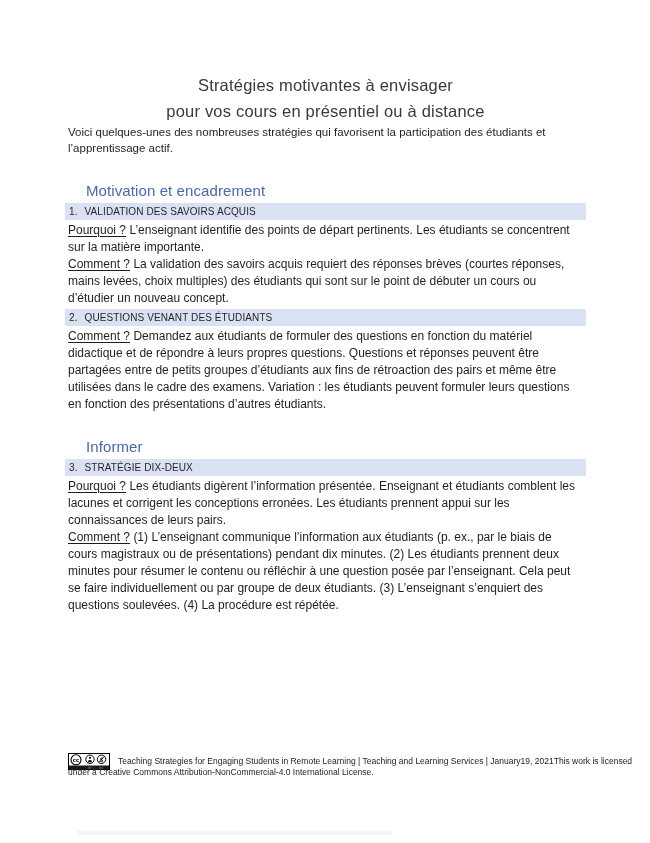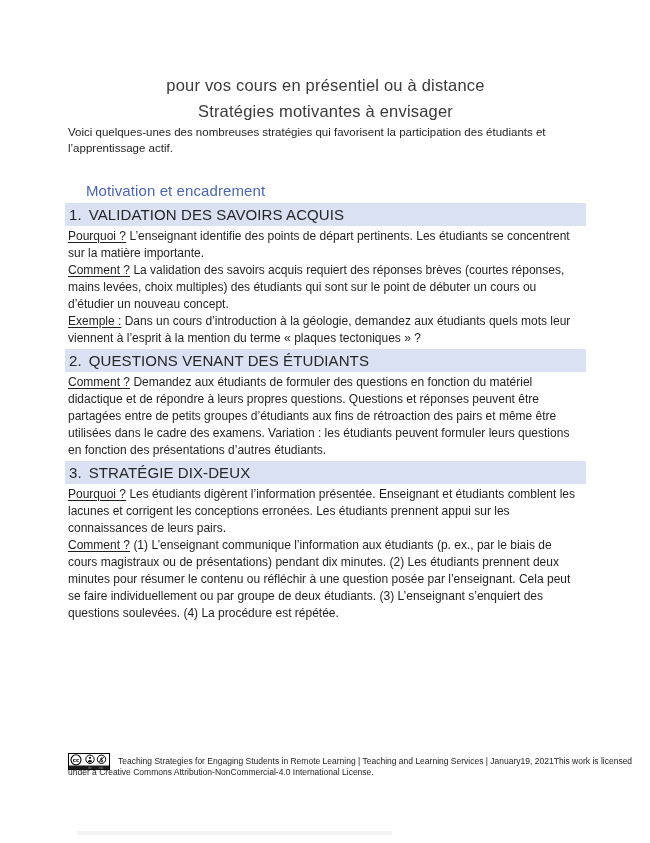--- a/index.html
+++ b/index.html
@@ -37,21 +37,21 @@
   }
   .section-heading {
     margin: 25px 0 4px 18px;
     font-size: 15px;
     font-weight: 400;
     color: var(--heading-blue);
     letter-spacing: 0.1px;
   }
   .strategy-bar {
     background: var(--bar-bg);
-    font-size: 15px;
+    font-size: 10px;
     color: #262626;
     padding: 3px 14px 3px 4px;
     margin: 2px -3px 2px -3px;
     letter-spacing: 0.1px;
   }
   .strategy-bar .num { margin-right: 7px; }
   .para {
     font-size: 12px;
     line-height: 17px;
   }
@@ -89,52 +89,49 @@
     background: #f4f3f1;
   }
 </style>
 </head>
 <body>
 
 <div class="page">
   <div class="content">
 
     <h1 class="doc-title">
+      <span>Stratégies motivantes à envisager</span>
       <span>pour vos cours en présentiel ou à distance</span>
-      <span>Stratégies motivantes à envisager</span>
     </h1>
 
     <p class="intro">Voici quelques-unes des nombreuses stratégies qui favorisent la participation des étudiants et l’apprentissage actif.</p>
 
     <h2 class="section-heading">Motivation et encadrement</h2>
 
     <div class="strategy-bar">
       <span class="num">1.</span><span>VALIDATION DES SAVOIRS ACQUIS</span>
     </div>
     <p class="para">
       <span class="label">Pourquoi ?</span>
       <span>L’enseignant identifie des points de départ pertinents. Les étudiants se concentrent sur la matière importante.</span>
     </p>
     <p class="para">
       <span class="label">Comment ?</span>
       <span>La validation des savoirs acquis requiert des réponses brèves (courtes réponses, mains levées, choix multiples) des étudiants qui sont sur le point de débuter un cours ou d’étudier un nouveau concept.</span>
     </p>
-    <p class="para">
-      <span class="label">Exemple :</span>
-      <span>Dans un cours d’introduction à la géologie, demandez aux étudiants quels mots leur viennent à l’esprit à la mention du terme « plaques tectoniques » ?</span>
-    </p>
 
     <div class="strategy-bar">
       <span class="num">2.</span><span>QUESTIONS VENANT DES ÉTUDIANTS</span>
     </div>
     <p class="para">
       <span class="label">Comment ?</span>
       <span>Demandez aux étudiants de formuler des questions en fonction du matériel didactique et de répondre à leurs propres questions. Questions et réponses peuvent être partagées entre de petits groupes d’étudiants aux fins de rétroaction des pairs et même être utilisées dans le cadre des examens. Variation : les étudiants peuvent formuler leurs questions en fonction des présentations d’autres étudiants.</span>
     </p>
 
+    <h2 class="section-heading">Informer</h2>
 
     <div class="strategy-bar">
       <span class="num">3.</span><span>STRATÉGIE DIX-DEUX</span>
     </div>
     <p class="para">
       <span class="label">Pourquoi ?</span>
       <span>Les étudiants digèrent l’information présentée. Enseignant et étudiants comblent les lacunes et corrigent les conceptions erronées. Les étudiants prennent appui sur les connaissances de leurs pairs.</span>
     </p>
     <p class="para">
       <span class="label">Comment ?</span>

